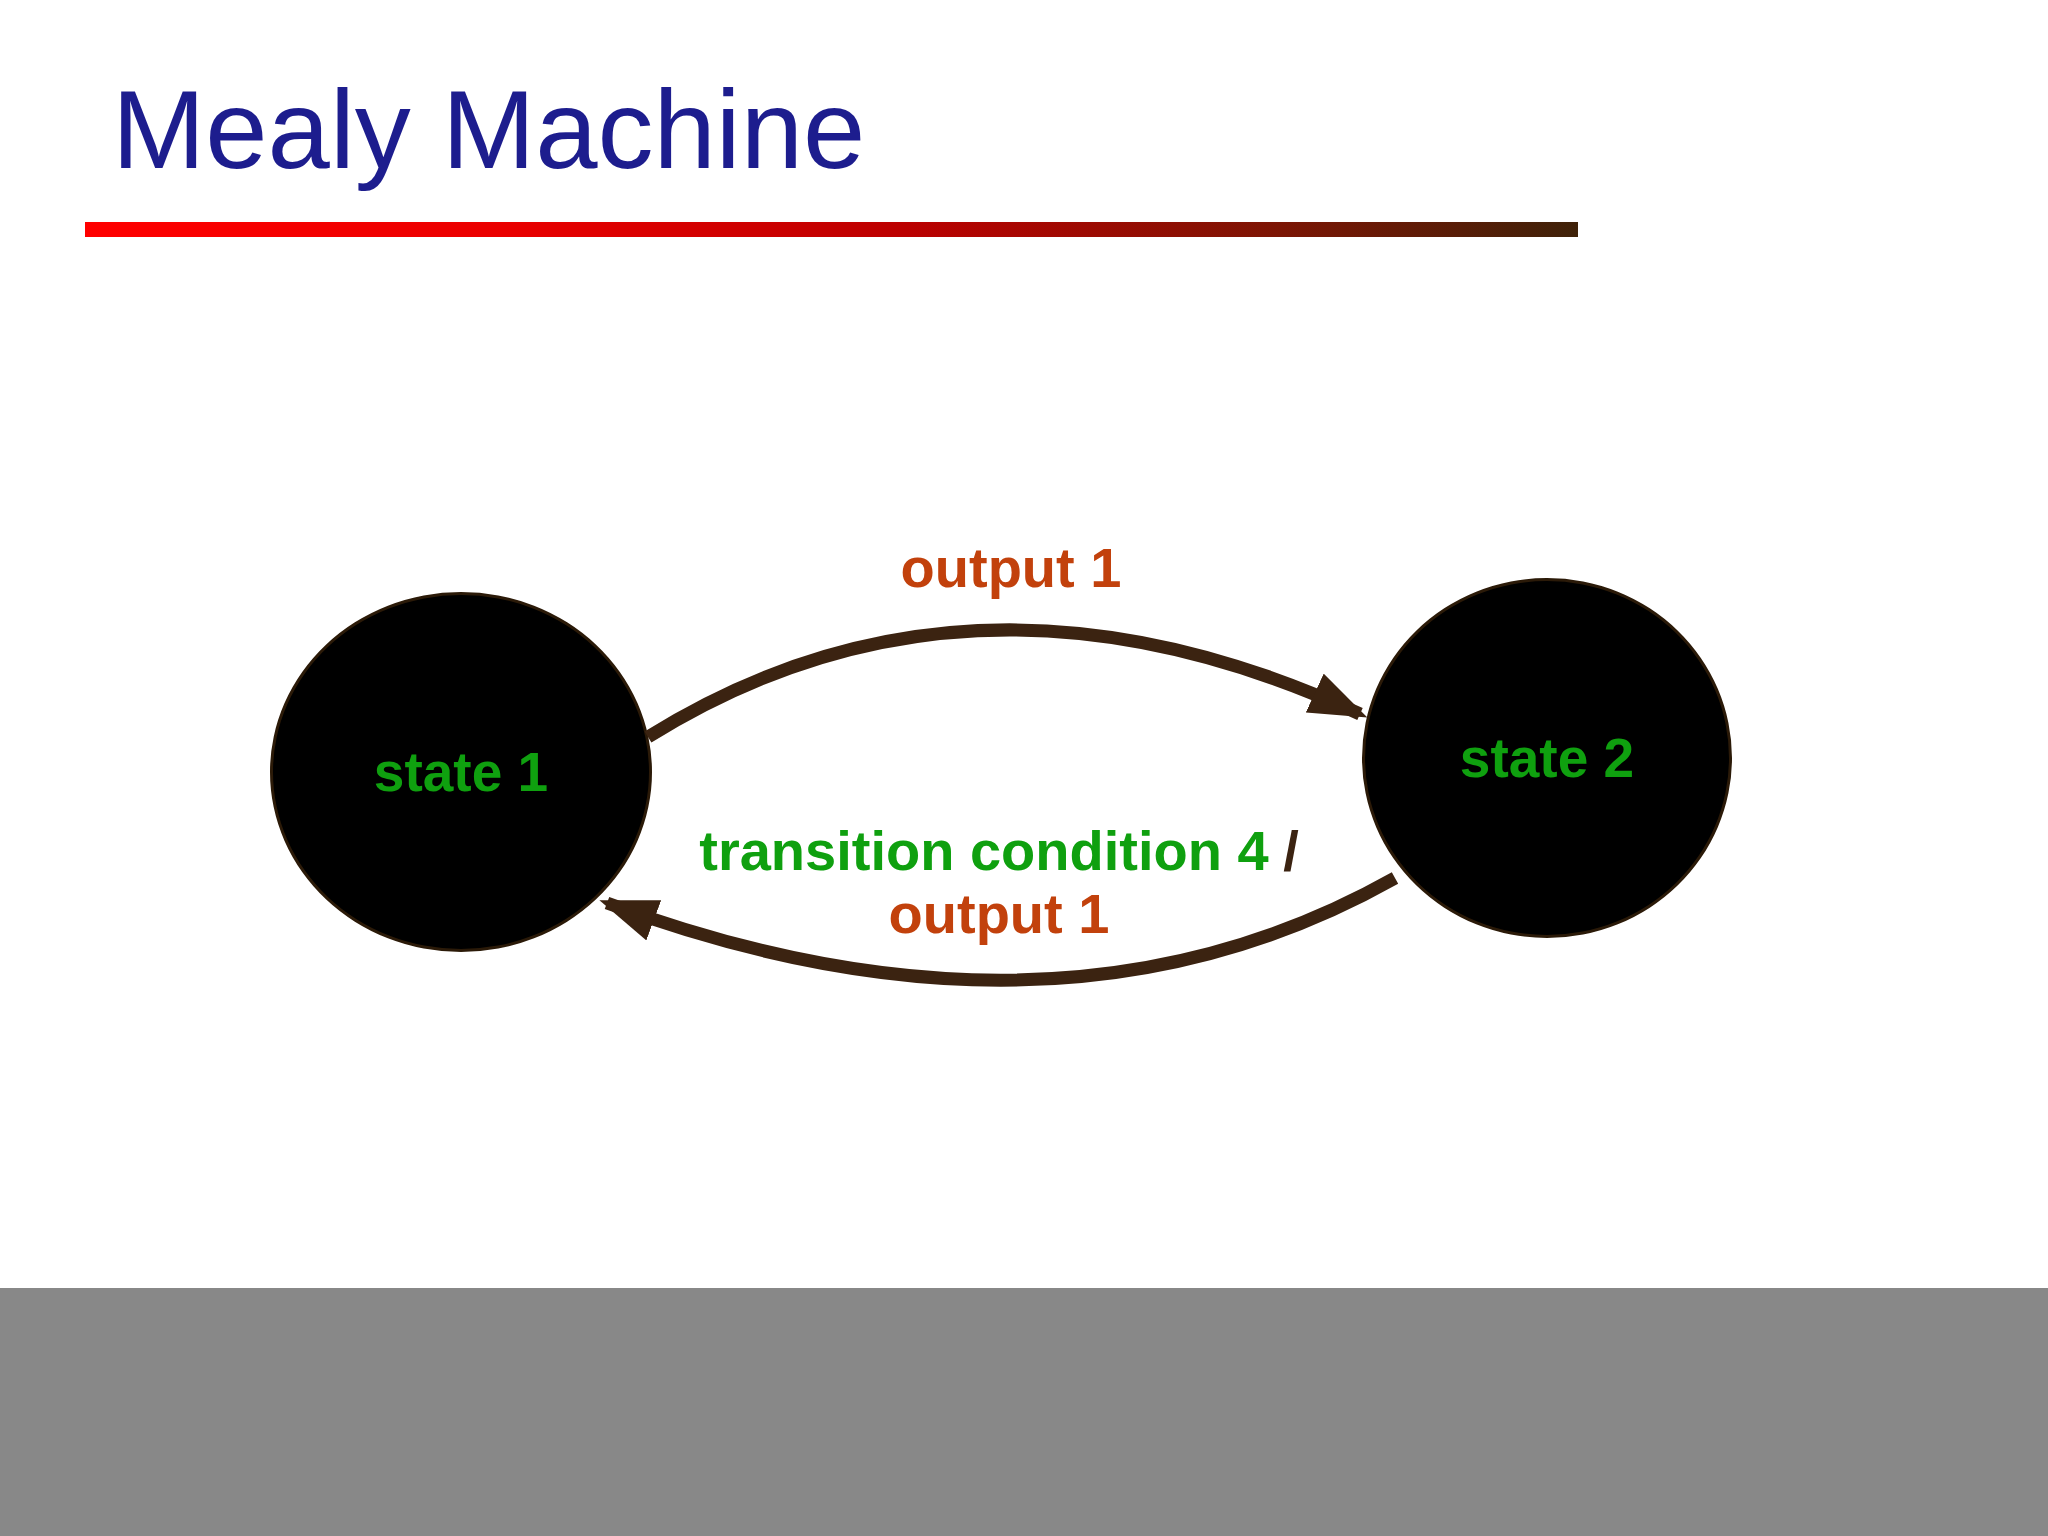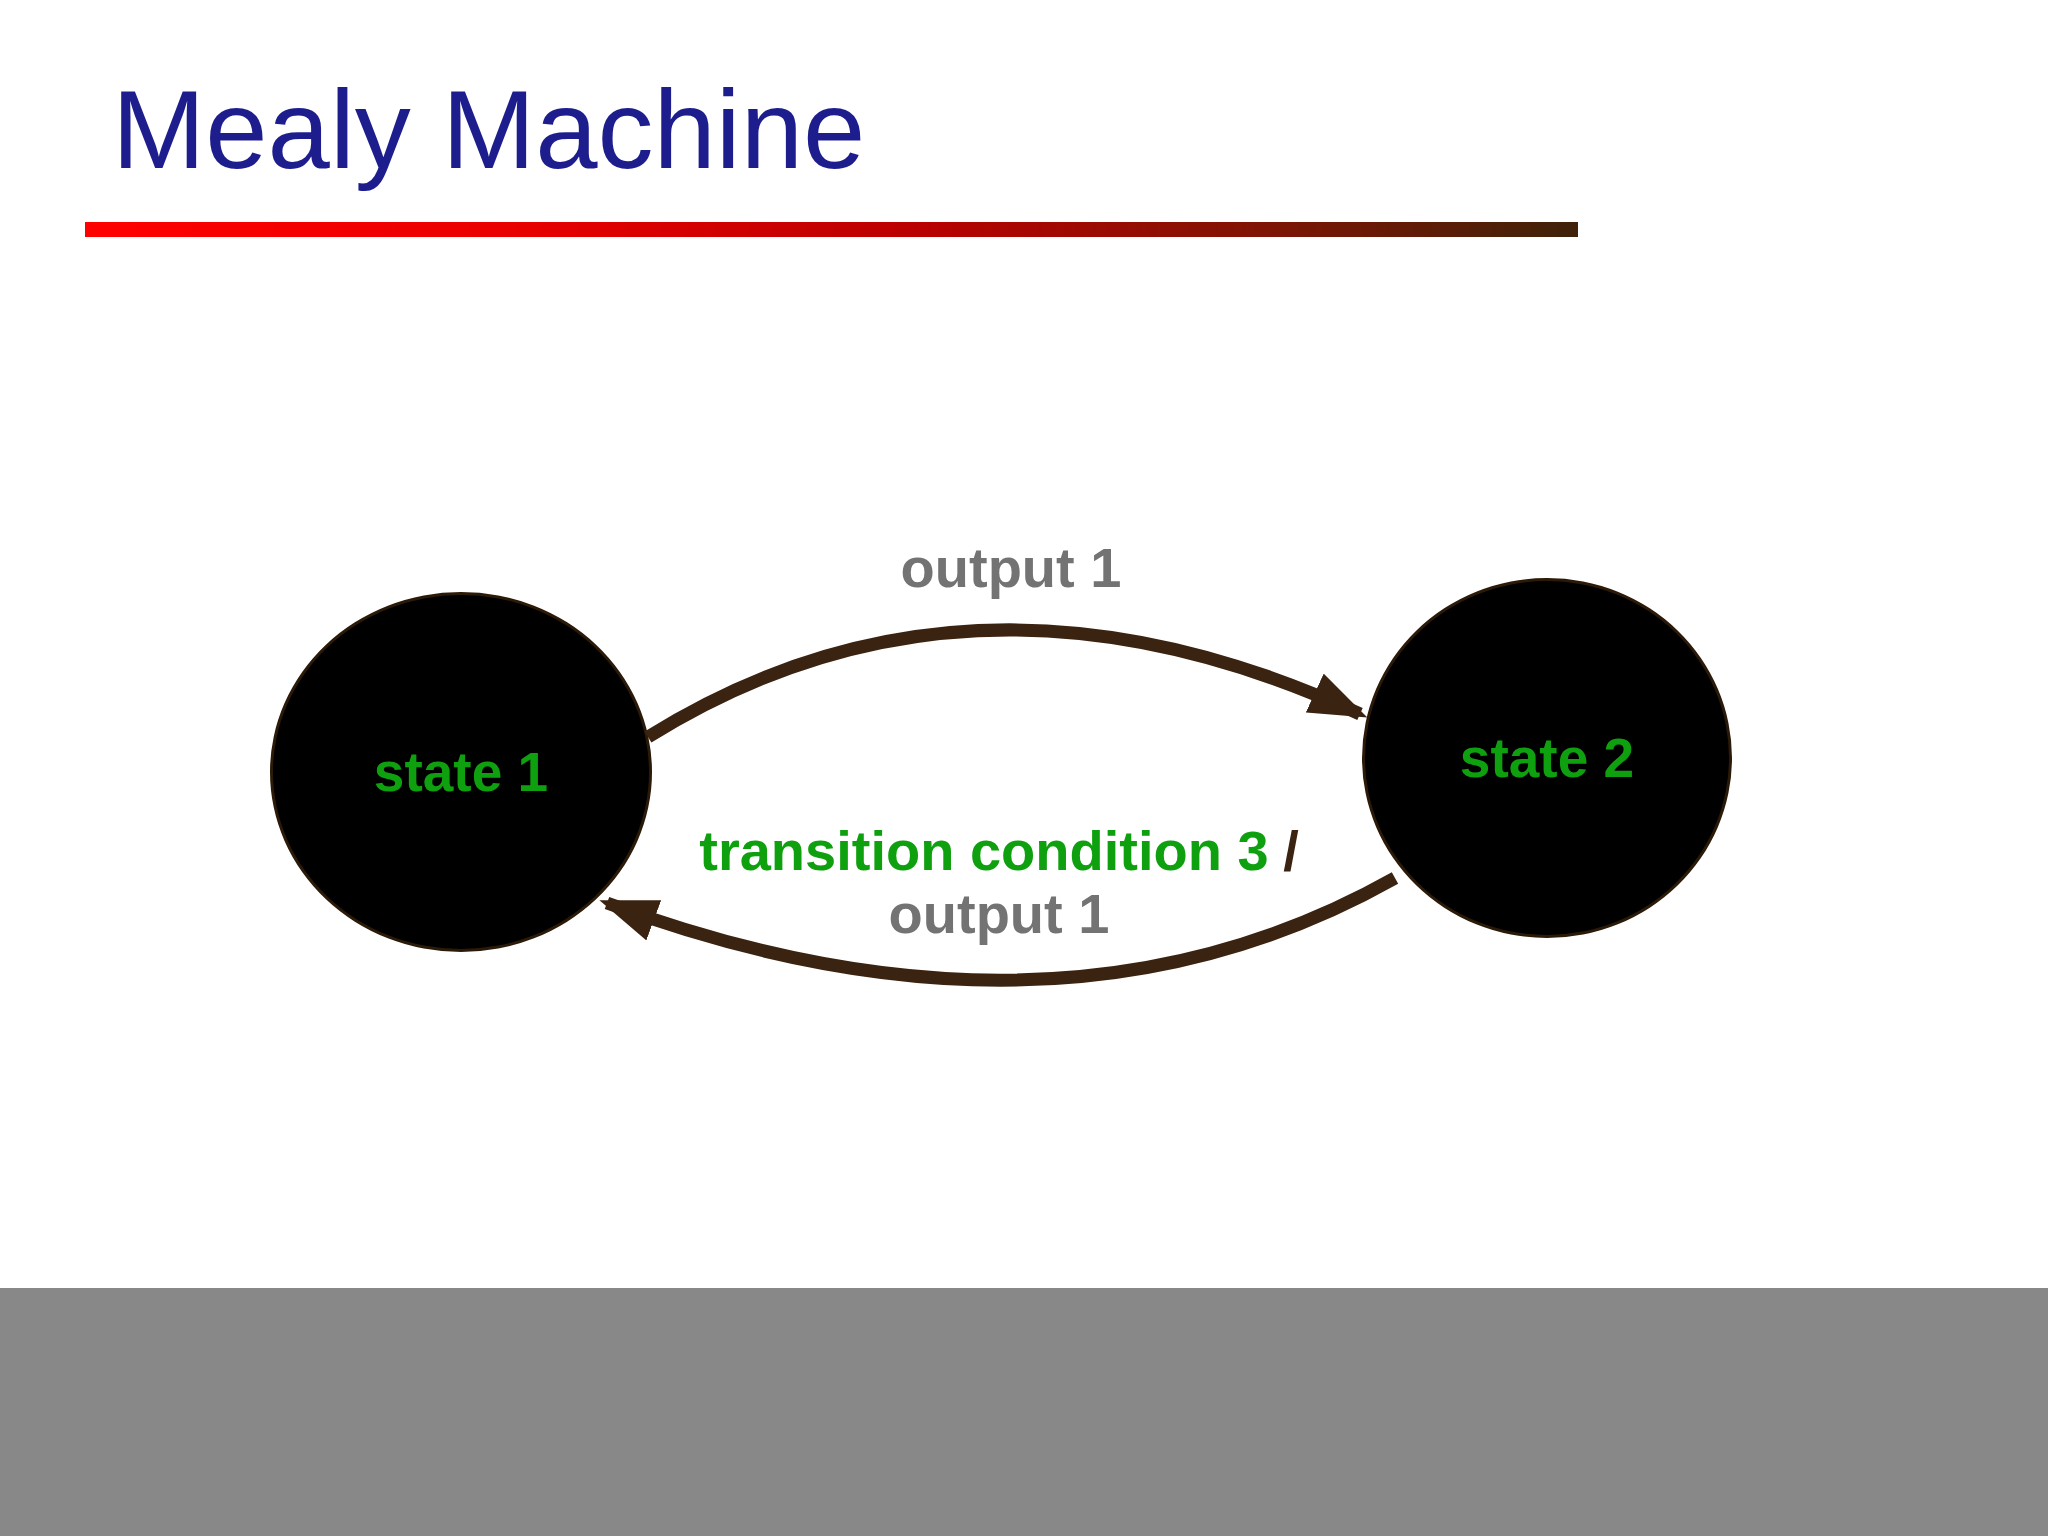--- a/index.html
+++ b/index.html
@@ -58,21 +58,21 @@
   .lbl {
     position: absolute;
     transform: translateX(-50%);
     font-size: 56px;
     font-weight: 700;
     line-height: 1;
     white-space: nowrap;
   }
   .cond { color: #0fa00f; }
   .slash { color: #3b2311; margin-left: 0.26em; }
-  .outp { color: #737373; }
+  .outp { color: #c2410c; }
   .l1a { left: 1011px; top: 477px; }
   .l1b { left: 1011px; top: 540px; }
   .l2a { left: 999px;  top: 823px; }
   .l2b { left: 999px;  top: 886px; }
   .bottom-rule {
     position: absolute;
     left: 72px;
     top: 1447px;
     width: 1920px;
     height: 9px;
@@ -110,21 +110,21 @@
         <polygon points="0 0, 10 3.7, 0 7.4" fill="#3b2311"></polygon>
       </marker>
     </defs>
     <path d="M 648 737 Q 972 535 1360 714" fill="none" stroke="#3b2311" stroke-width="13" marker-end="url(#ah)"></path>
     <path d="M 1395 878 Q 1056 1069 607 903" fill="none" stroke="#3b2311" stroke-width="13" marker-end="url(#ah)"></path>
   </svg>
 
 
   <div class="lbl l1b"><span class="outp">output 1</span></div>
 
-  <div class="lbl l2a"><span class="cond">transition condition 3</span><span class="slash">/</span></div>
+  <div class="lbl l2a"><span class="cond">transition condition 4</span><span class="slash">/</span></div>
 
   <div class="lbl l2b"><span class="outp">output 1</span></div>
 
   <div class="bottom-rule"></div>
 
   <div class="page-number">15</div>
 
 </div>
 
 </body></html>

